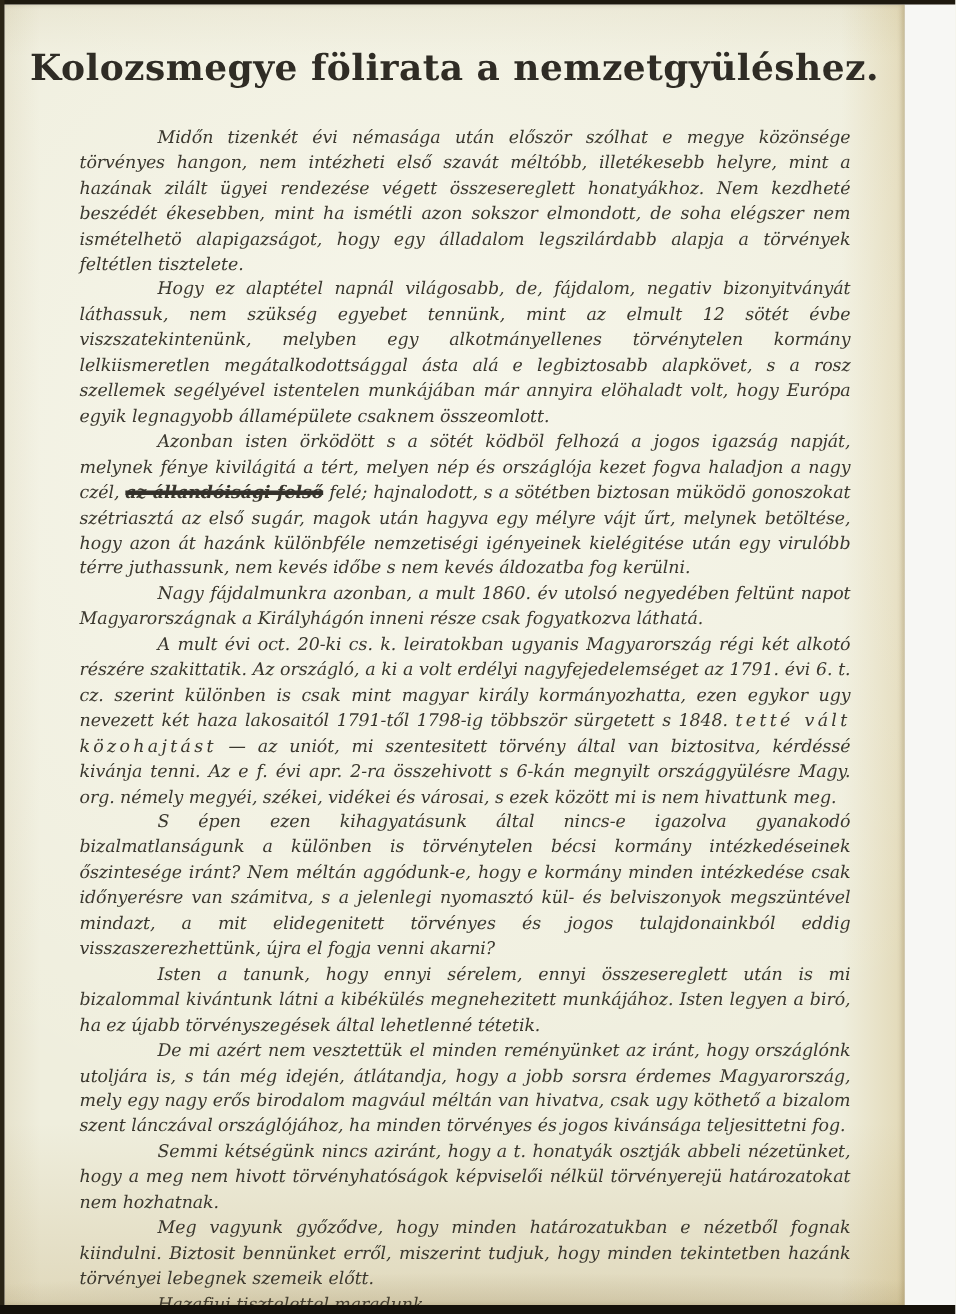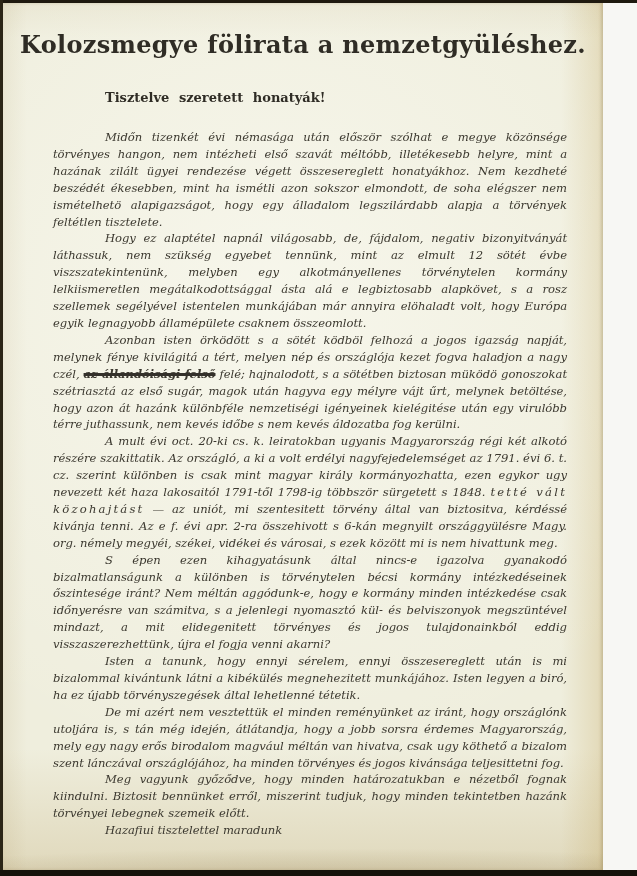--- a/index.html
+++ b/index.html
@@ -66,30 +66,31 @@
 </style>
 </head>
 <body>
 
 <div class="scan">
   <div class="scanner-strip"></div>
 
   <div class="paper">
     <h1 class="doc-title">Kolozsmegye fölirata a nemzetgyüléshez.</h1>
 
-    <p class="salutation">Tisztelve szeretett honatyák!</p>
 
     <div class="letter-body">
       <p>Midőn tizenkét évi némasága után először szólhat e megye közönsége törvényes hangon, nem intézheti első szavát méltóbb, illetékesebb helyre, mint a hazának zilált ügyei rendezése végett összesereglett honatyákhoz. Nem kezdheté beszédét ékesebben, mint ha ismétli azon sokszor elmondott, de soha elégszer nem ismételhetö alapigazságot, hogy egy álladalom legszilárdabb alapja a törvények feltétlen tisztelete.</p>
       <p>Hogy ez alaptétel napnál világosabb, de, fájdalom, negativ bizonyitványát láthassuk, nem szükség egyebet tennünk, mint az elmult 12 sötét évbe viszszatekintenünk, melyben egy alkotmányellenes törvénytelen kormány lelkiismeretlen megátalkodottsággal ásta alá e legbiztosabb alapkövet, s a rosz szellemek segélyével istentelen munkájában már annyira elöhaladt volt, hogy Európa egyik legnagyobb államépülete csaknem összeomlott.</p>
       <p><span>Azonban isten örködött s a sötét ködböl felhozá a jogos igazság napját, melynek fénye kivilágitá a tért, melyen nép és országlója kezet fogva haladjon a nagy czél, </span><span class="struck">az állandóisági felső</span><span> felé; hajnalodott, s a sötétben biztosan müködö gonoszokat szétriasztá az első sugár, magok után hagyva egy mélyre vájt űrt, melynek betöltése, hogy azon át hazánk különbféle nemzetiségi igényeinek kielégitése után egy virulóbb térre juthassunk, nem kevés időbe s nem kevés áldozatba fog kerülni.</span></p>
+      <p>Nagy fájdalmunkra azonban, a mult 1860. év utolsó negyedében feltünt napot Magyarországnak a Királyhágón inneni része csak fogyatkozva láthatá.</p>
       <p><span>A mult évi oct. 20-ki cs. k. leiratokban ugyanis Magyarország régi két alkotó részére szakittatik. Az országló, a ki a volt erdélyi nagyfejedelemséget az 1791. évi 6. t. cz. szerint különben is csak mint magyar király kormányozhatta, ezen egykor ugy nevezett két haza lakosaitól 1791-től 1798-ig többször sürgetett s 1848. </span><span class="spaced">tetté vált közohajtást</span><span> — az uniót, mi szentesitett törvény által van biztositva, kérdéssé kivánja tenni. Az e f. évi apr. 2-ra összehivott s 6-kán megnyilt országgyülésre Magy. org. némely megyéi, székei, vidékei és városai, s ezek között mi is nem hivattunk meg.</span></p>
       <p>S épen ezen kihagyatásunk által nincs-e igazolva gyanakodó bizalmatlanságunk a különben is törvénytelen bécsi kormány intézkedéseinek őszintesége iránt? Nem méltán aggódunk-e, hogy e kormány minden intézkedése csak időnyerésre van számitva, s a jelenlegi nyomasztó kül- és belviszonyok megszüntével mindazt, a mit elidegenitett törvényes és jogos tulajdonainkból eddig visszaszerezhettünk, újra el fogja venni akarni?</p>
       <p>Isten a tanunk, hogy ennyi sérelem, ennyi összesereglett után is mi bizalommal kivántunk látni a kibékülés megnehezitett munkájához. Isten legyen a biró, ha ez újabb törvényszegések által lehetlenné tétetik.</p>
       <p>De mi azért nem vesztettük el minden reményünket az iránt, hogy országlónk utoljára is, s tán még idején, átlátandja, hogy a jobb sorsra érdemes Magyarország, mely egy nagy erős birodalom magvául méltán van hivatva, csak ugy köthető a bizalom szent lánczával országlójához, ha minden törvényes és jogos kivánsága teljesittetni fog.</p>
+      <p>Semmi kétségünk nincs aziránt, hogy a t. honatyák osztják abbeli nézetünket, hogy a meg nem hivott törvényhatóságok képviselői nélkül törvényerejü határozatokat nem hozhatnak.</p>
       <p>Meg vagyunk győződve, hogy minden határozatukban e nézetből fognak kiindulni. Biztosit bennünket erről, miszerint tudjuk, hogy minden tekintetben hazánk törvényei lebegnek szemeik előtt.</p>
       <p class="closing">Hazafiui tisztelettel maradunk</p>
     </div>
 
   </div>
 
   <div class="edge-top"></div>
   <div class="edge-left"></div>
   <div class="edge-bottom"></div>
 </div>

